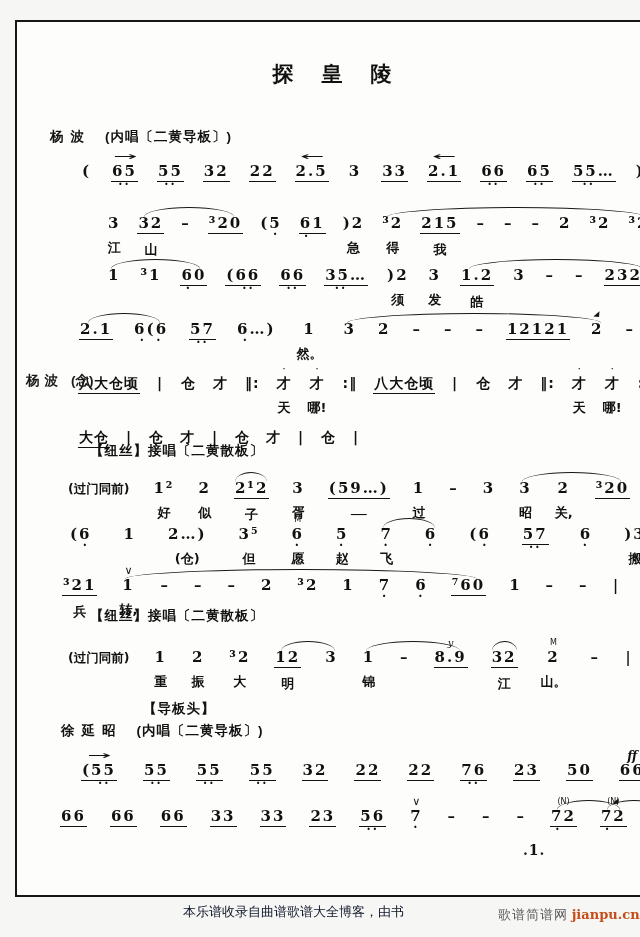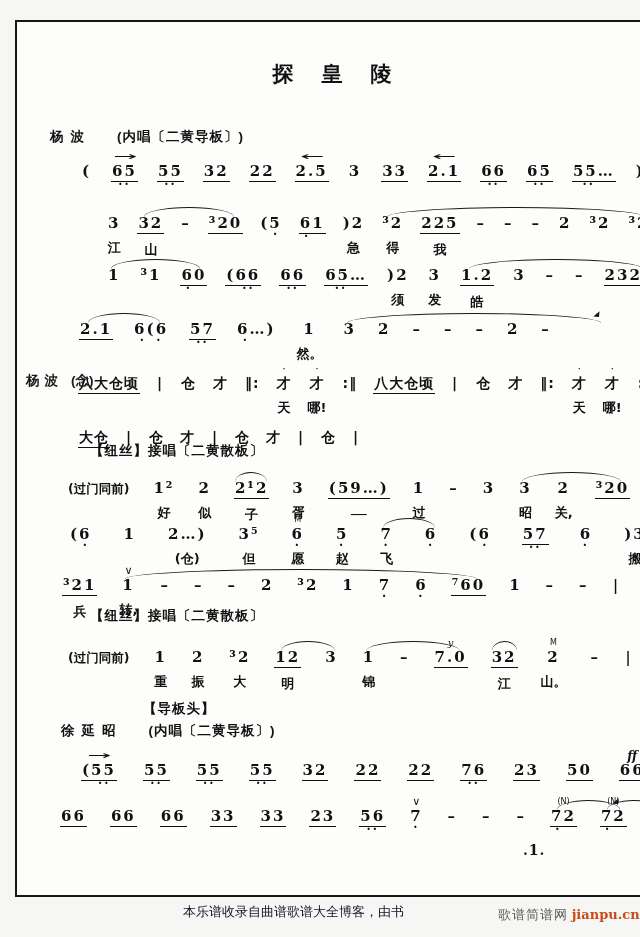--- a/index.html
+++ b/index.html
@@ -13,21 +13,21 @@
     position:absolute;left:15px;top:20px;width:601px;height:873px;
     background:#fdfdfb;border:2px solid #161616;box-sizing:content-box;padding-left:29px;
   }
   .title{
     position:absolute;left:0;right:0;top:38px;text-align:center;
     font-family:"DejaVu Sans",sans-serif;font-weight:bold;font-size:21px;
     letter-spacing:28px;padding-left:28px;color:#111;
   }
   .roleline{position:absolute;white-space:nowrap;font-size:13.5px;color:#111;}
   .roleline .rname{font-weight:bold;letter-spacing:7px;}
-  .roleline .rtext{margin-left:26px;font-weight:bold;letter-spacing:1px;}
+  .roleline .rtext{margin-left:14px;font-weight:bold;letter-spacing:1px;}
   .seclabel{position:absolute;font-weight:bold;font-size:13.5px;letter-spacing:1px;color:#111;white-space:nowrap;}
   .sys{position:absolute;white-space:nowrap;}
   .row{display:inline-flex;align-items:flex-start;}
   .col{display:inline-flex;flex-direction:column;align-items:center;min-width:10px;}
   .mark{height:12px;line-height:12px;font-size:11px;font-family:"DejaVu Sans",sans-serif;color:#111;}
   .mark.wide{transform:scaleX(2.6);transform-origin:50% 50%;}
   .mark.ff{font-family:"DejaVu Serif",serif;font-style:italic;font-weight:bold;font-size:12px;}
   .mark.tiny{font-size:8px;letter-spacing:0;}
   .mark.it{font-style:italic;font-size:10px;font-family:"DejaVu Serif",serif;}
   .note{
@@ -191,21 +191,21 @@
             <div class="lyr">急</div>
           </div>
           <div class="col">
             <div class="mark">&nbsp;</div>
             <div class="note">³2</div>
             <div class="dots">&nbsp;</div>
             <div class="lyr">得</div>
           </div>
           <div class="col">
             <div class="mark">&nbsp;</div>
-            <div class="note ul">225</div>
+            <div class="note ul">215</div>
             <div class="dots">&nbsp;</div>
             <div class="lyr">我</div>
           </div>
           <div class="col">
             <div class="mark">&nbsp;</div>
             <div class="note">–</div>
             <div class="dots">&nbsp;</div>
             <div class="lyr">&nbsp;</div>
           </div>
           <div class="col">
@@ -265,21 +265,21 @@
             <div class="lyr">&nbsp;</div>
           </div>
           <div class="col">
             <div class="mark">&nbsp;</div>
             <div class="note ul">66</div>
             <div class="dots">··</div>
             <div class="lyr">&nbsp;</div>
           </div>
           <div class="col">
             <div class="mark">&nbsp;</div>
-            <div class="note ul">65…</div>
+            <div class="note ul">35…</div>
             <div class="dots">·· </div>
             <div class="lyr">&nbsp;</div>
           </div>
           <div class="col">
             <div class="mark">&nbsp;</div>
             <div class="note">)2</div>
             <div class="dots">&nbsp;</div>
             <div class="lyr">须</div>
           </div>
           <div class="col">
@@ -370,20 +370,26 @@
           </div>
           <div class="col">
             <div class="mark">&nbsp;</div>
             <div class="note">–</div>
             <div class="dots">&nbsp;</div>
             <div class="lyr">&nbsp;</div>
           </div>
           <div class="col">
             <div class="mark">&nbsp;</div>
             <div class="note">–</div>
+            <div class="dots">&nbsp;</div>
+            <div class="lyr">&nbsp;</div>
+          </div>
+          <div class="col">
+            <div class="mark">&nbsp;</div>
+            <div class="note ul">12121</div>
             <div class="dots">&nbsp;</div>
             <div class="lyr">&nbsp;</div>
           </div>
           <div class="col">
             <div class="mark">&nbsp;</div>
             <div class="note">2</div>
             <div class="dots">&nbsp;</div>
             <div class="lyr">&nbsp;</div>
           </div>
           <div class="col">
@@ -839,21 +845,21 @@
             <div class="lyr">锦</div>
           </div>
           <div class="col">
             <div class="mark">&nbsp;</div>
             <div class="note">–</div>
             <div class="dots">&nbsp;</div>
             <div class="lyr">&nbsp;</div>
           </div>
           <div class="col">
             <div class="mark it">y</div>
-            <div class="note ul">7.0</div>
+            <div class="note ul">8.9</div>
             <div class="dots">&nbsp;</div>
             <div class="lyr">&nbsp;</div>
           </div>
           <div class="col">
             <div class="mark">&nbsp;</div>
             <div class="note ul">32</div>
             <div class="dots">&nbsp;</div>
             <div class="lyr">江</div>
           </div>
           <div class="col">

